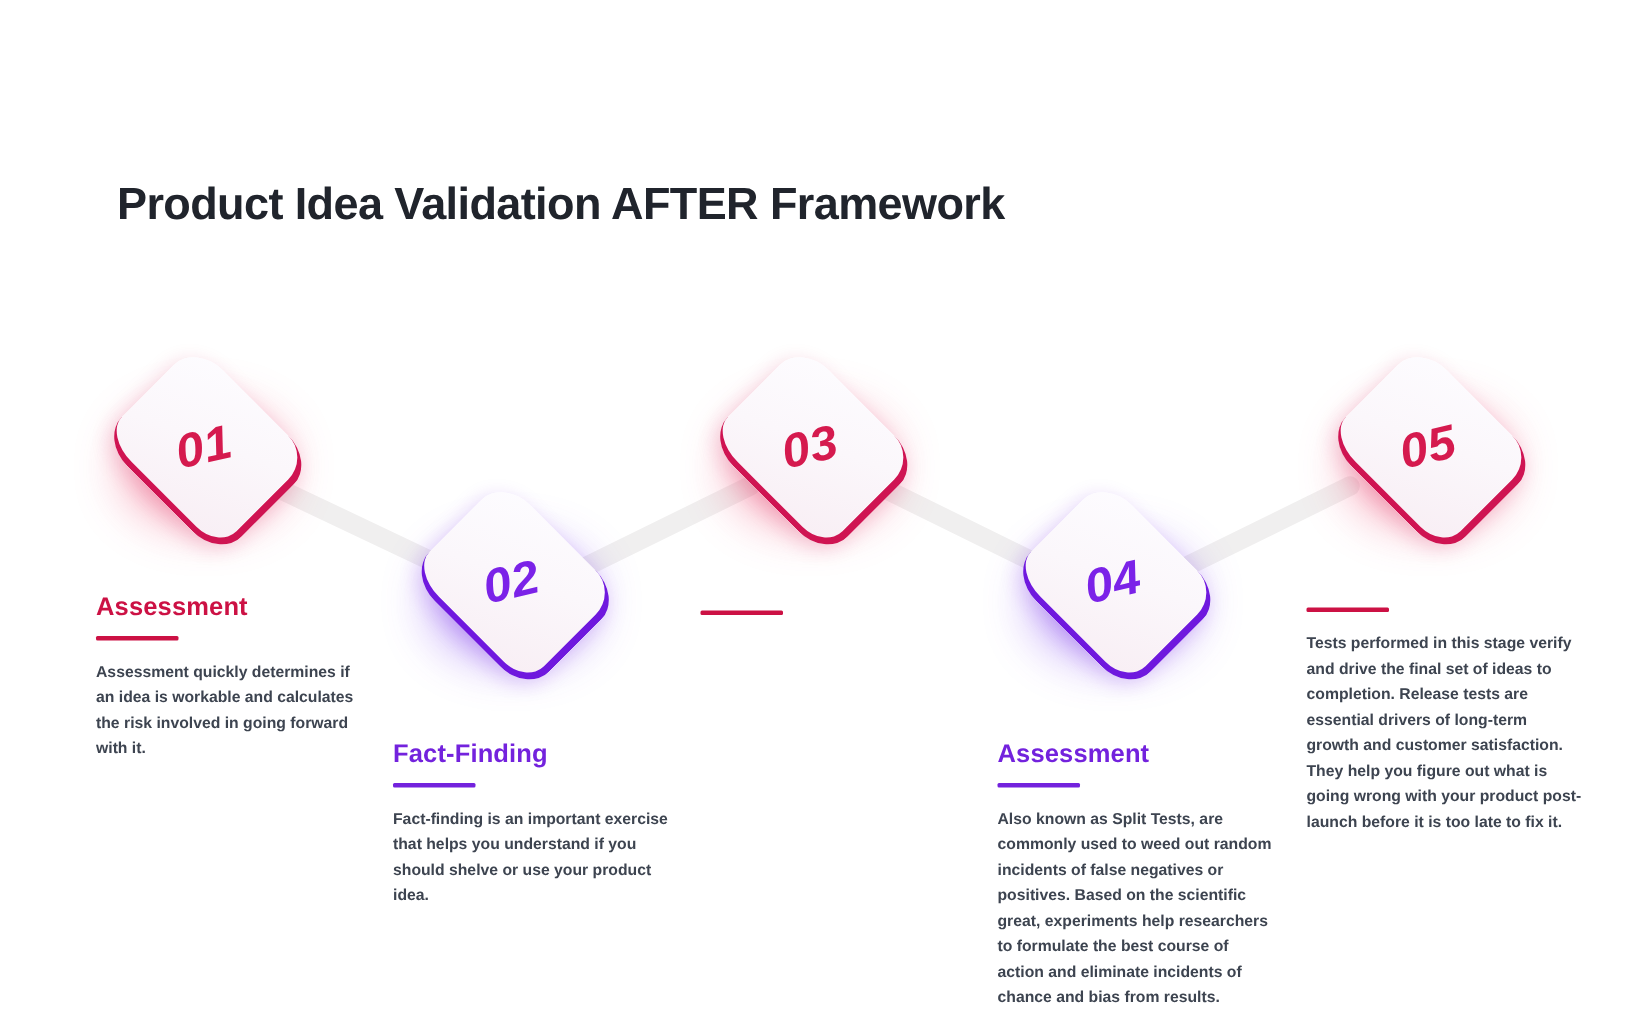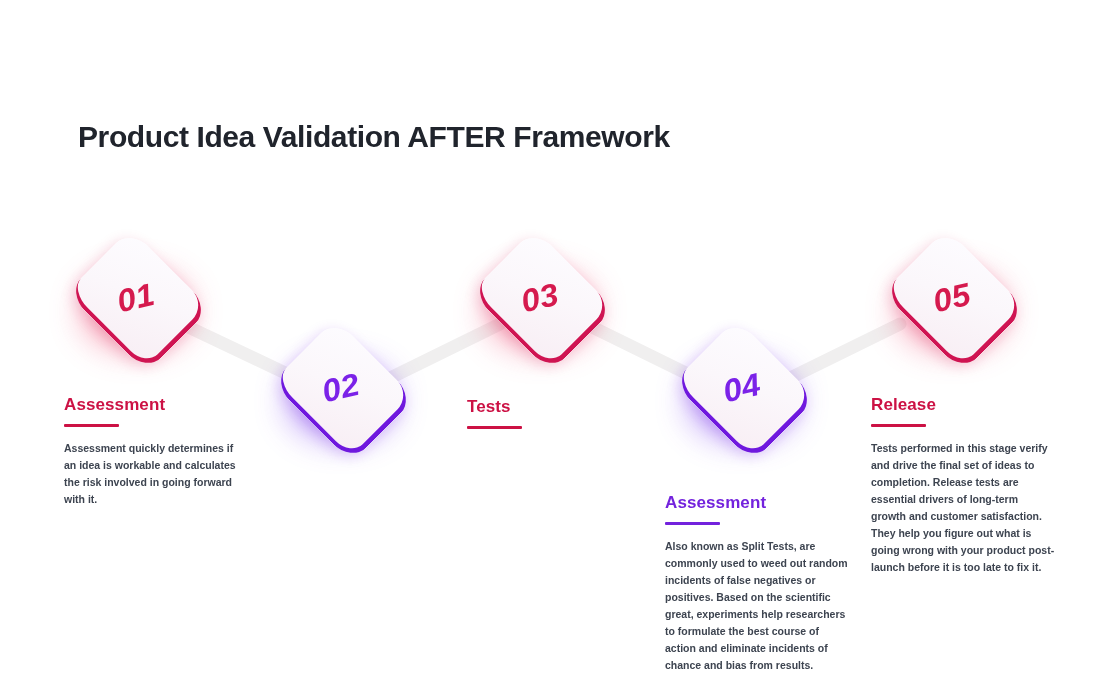--- a/index.html
+++ b/index.html
@@ -164,29 +164,33 @@
     <div class="step-rule crimson"></div>
     <p class="step-body">Assessment quickly determines if an idea is workable and calculates the risk involved in going forward with it.</p>
   </div>
 
   <div class="node" style="left:287px; top:306px;">
     <div class="node-glow purple"></div>
     <div class="node-tile purple"></div>
     <div class="node-number purple">02</div>
   </div>
 
+  <div class="step-text" style="left:262px; top:466px;">
+    <h3 class="step-heading purple">Fact-Finding</h3>
+    <div class="step-rule purple"></div>
+    <p class="step-body">Fact-finding is an important exercise that helps you understand if you should shelve or use your product idea.</p>
+  </div>
 
   <div class="node" style="left:486px; top:216px;">
     <div class="node-glow crimson"></div>
     <div class="node-tile crimson"></div>
     <div class="node-number crimson">03</div>
   </div>
 
   <div class="step-text" style="left:467px; top:370px;">
-    <h3 class="step-heading crimson">Tests</h3>
     <div class="step-rule crimson"></div>
   </div>
 
   <div class="node" style="left:688px; top:306px;">
     <div class="node-glow purple"></div>
     <div class="node-tile purple"></div>
     <div class="node-number purple">04</div>
   </div>
 
   <div class="step-text" style="left:665px; top:466px;">
@@ -195,18 +199,17 @@
     <p class="step-body">Also known as Split Tests, are commonly used to weed out random incidents of false negatives or positives. Based on the scientific great, experiments help researchers to formulate the best course of action and eliminate incidents of chance and bias from results.</p>
   </div>
 
   <div class="node" style="left:898px; top:216px;">
     <div class="node-glow crimson"></div>
     <div class="node-tile crimson"></div>
     <div class="node-number crimson">05</div>
   </div>
 
   <div class="step-text" style="left:871px; top:368px;">
-    <h3 class="step-heading crimson">Release</h3>
     <div class="step-rule crimson"></div>
     <p class="step-body">Tests performed in this stage verify and drive the final set of ideas to completion. Release tests are essential drivers of long-term growth and customer satisfaction. They help you figure out what is going wrong with your product post-launch before it is too late to fix it.</p>
   </div>
 
 </div>
 
 </body></html>

